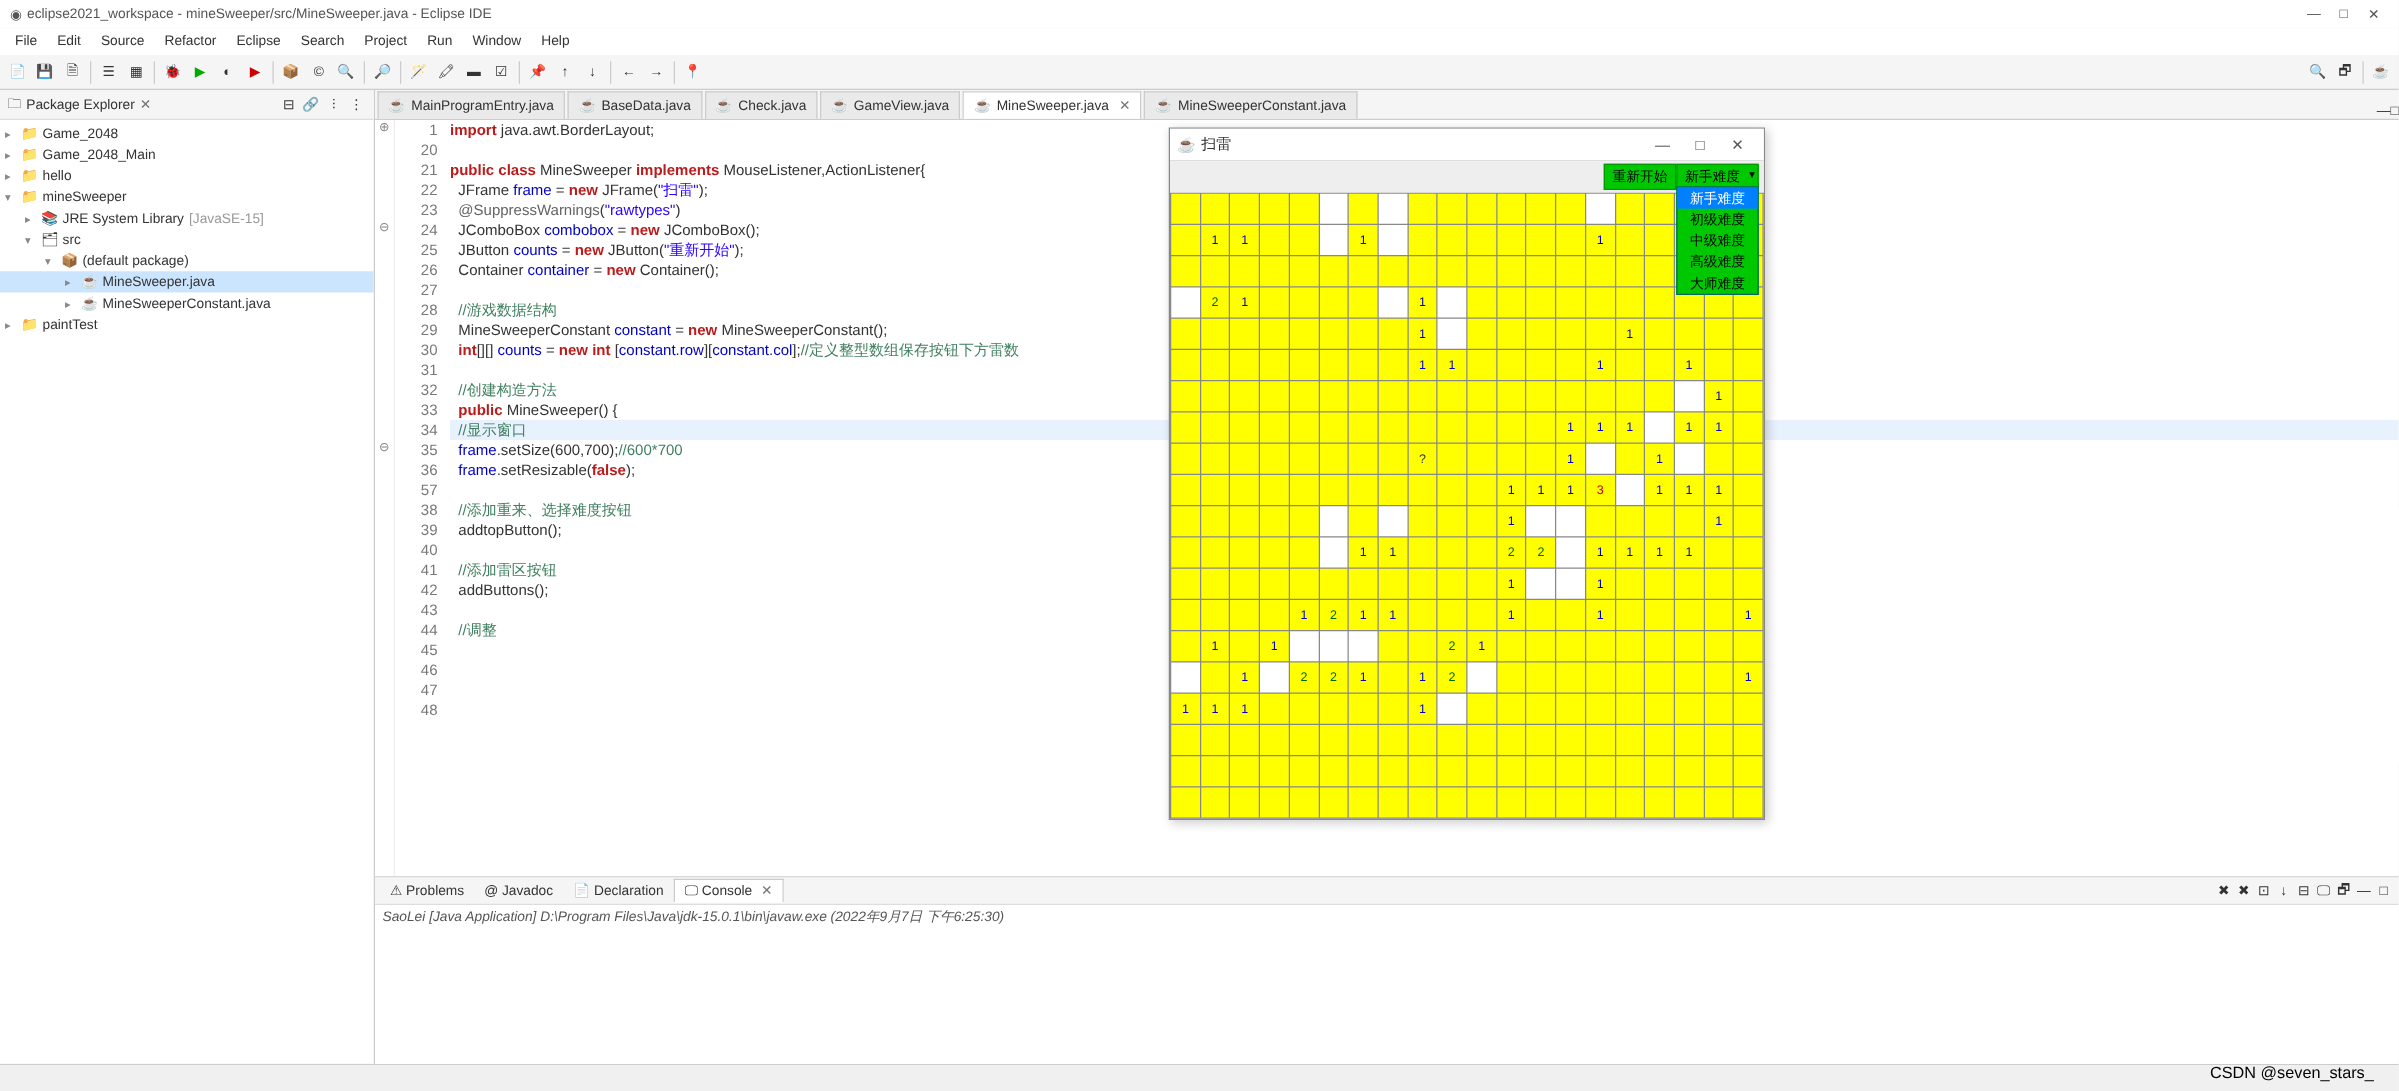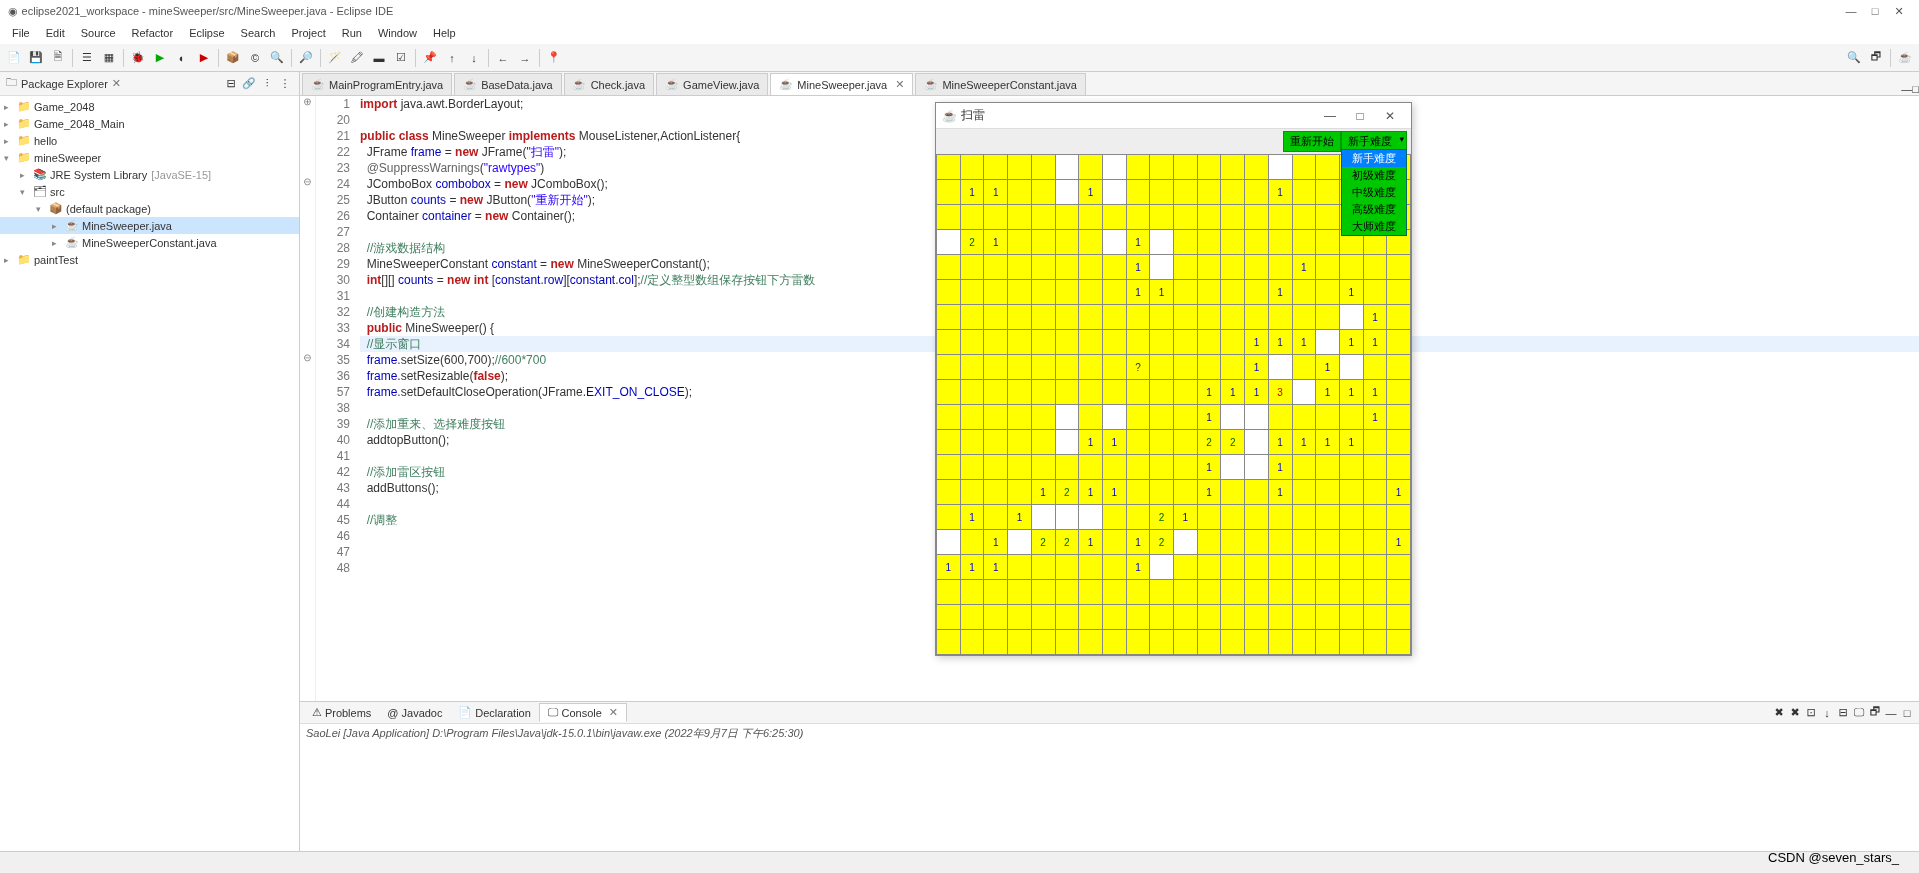--- a/index.html
+++ b/index.html
@@ -313,21 +313,20 @@
           <div class="cl"></div>
           <div class="cl">  <span class="cmt">//游戏数据结构</span></div>
           <div class="cl">  MineSweeperConstant <span class="fld">constant</span> = <span class="kw">new</span> MineSweeperConstant();</div>
           <div class="cl">  <span class="kw">int</span>[][] <span class="fld">counts</span> = <span class="kw">new int</span> [<span class="fld">constant</span>.<span class="fld">row</span>][<span class="fld">constant</span>.<span class="fld">col</span>];<span class="cmt">//定义整型数组保存按钮下方雷数</span></div>
           <div class="cl"></div>
           <div class="cl">  <span class="cmt">//创建构造方法</span></div>
           <div class="cl">  <span class="kw">public</span> MineSweeper() {</div>
           <div class="cl highlight">  <span class="cmt">//显示窗口</span></div>
           <div class="cl">  <span class="fld">frame</span>.setSize(600,700);<span class="cmt">//600*700</span></div>
           <div class="cl">  <span class="fld">frame</span>.setResizable(<span class="kw">false</span>);</div>
-          <div class="cl">  <span class="fld">frame</span>.setDefaultCloseOperation(JFrame.<span class="fld">EXIT_ON_CLOSE</span>);</div>
           <div class="cl"></div>
           <div class="cl">  <span class="cmt">//添加重来、选择难度按钮</span></div>
           <div class="cl">  addtopButton();</div>
           <div class="cl"></div>
           <div class="cl">  <span class="cmt">//添加雷区按钮</span></div>
           <div class="cl">  addButtons();</div>
           <div class="cl"></div>
           <div class="cl">  <span class="cmt">//调整</span></div>
         </div>
     </div>

